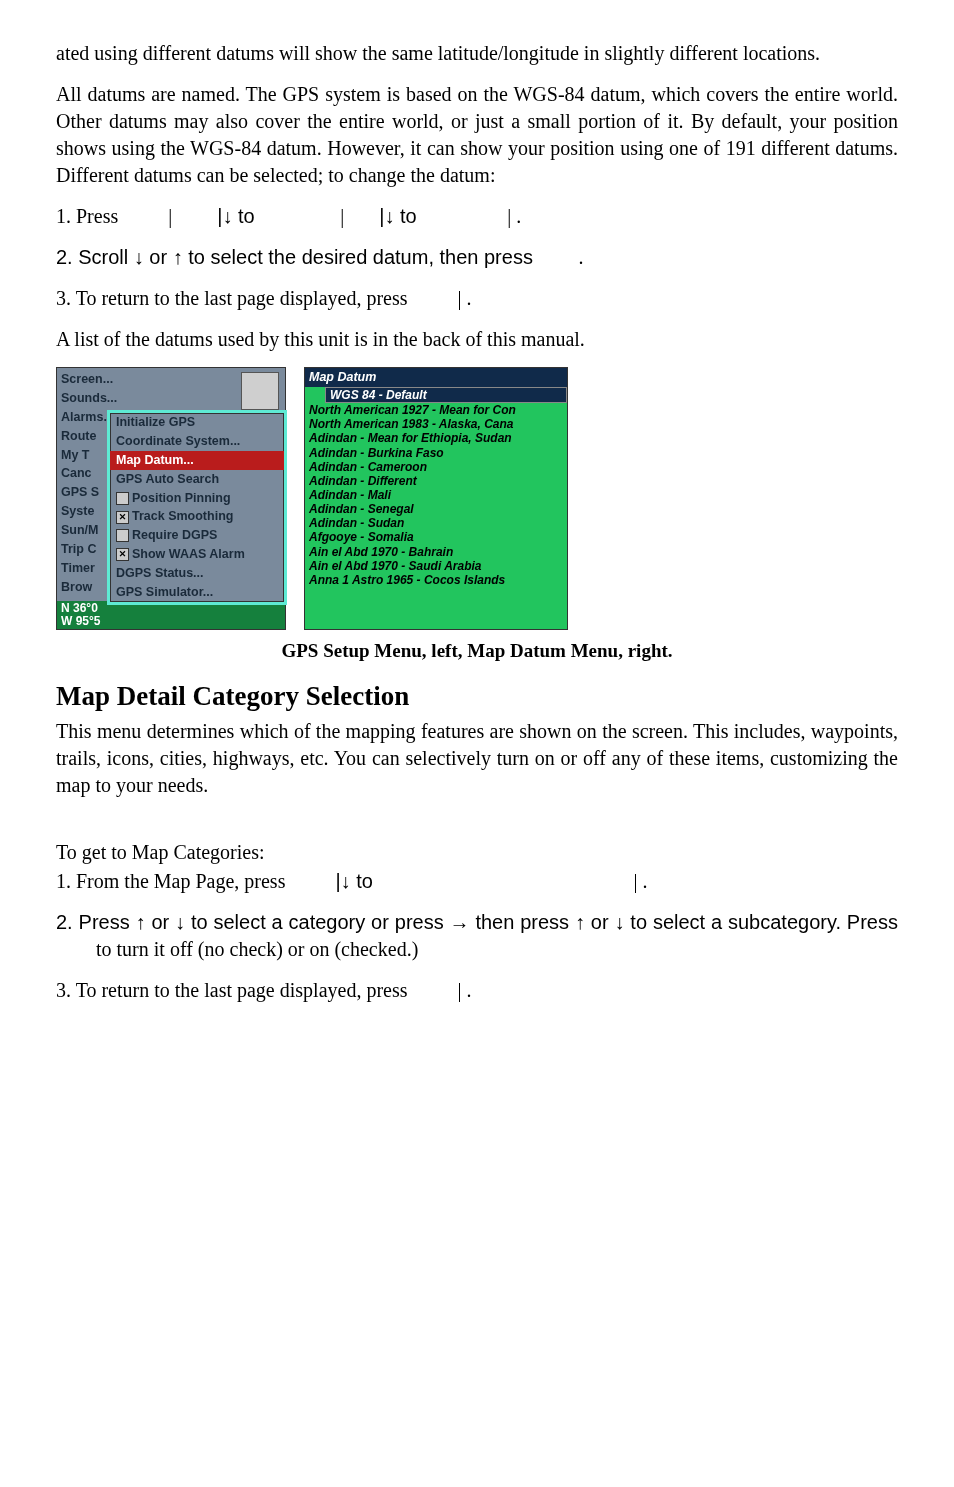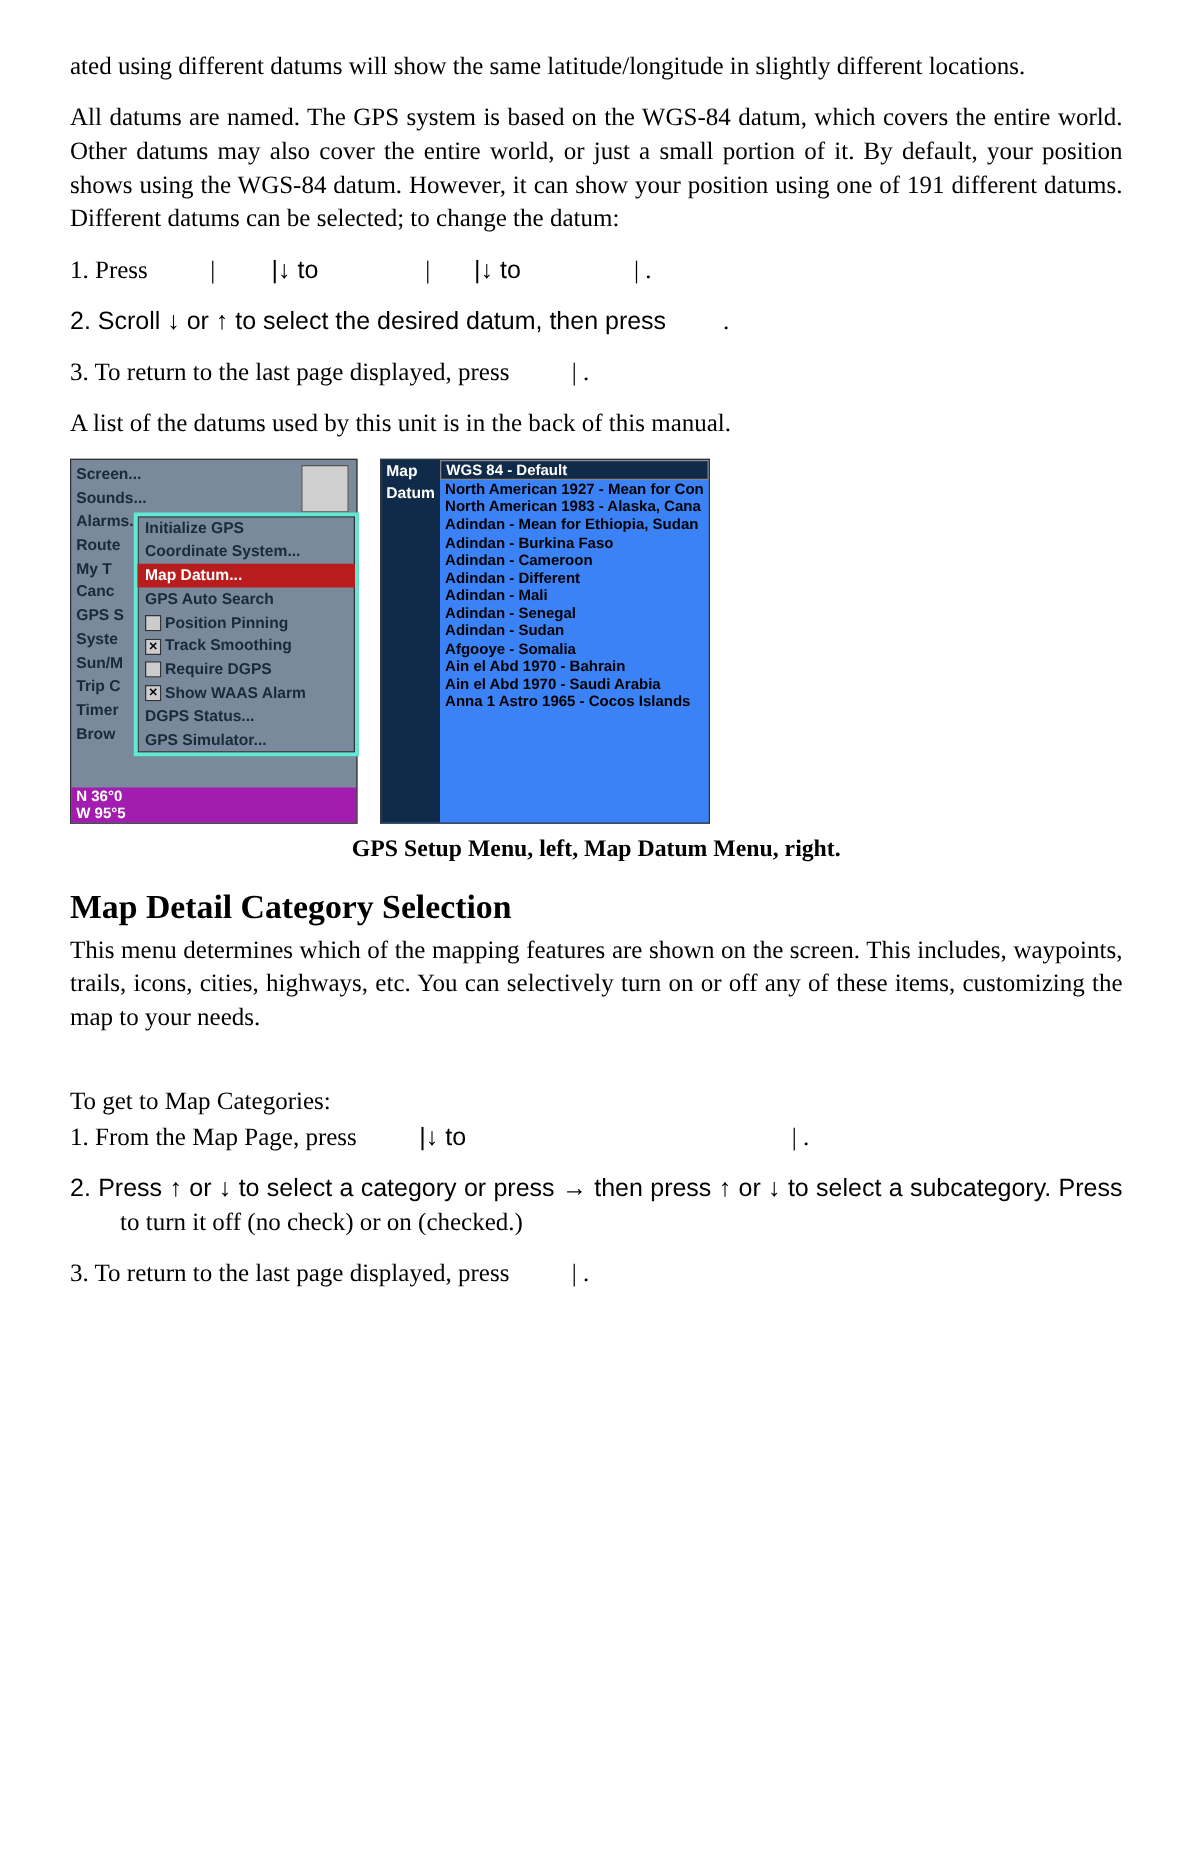--- a/index.html
+++ b/index.html
@@ -78,35 +78,35 @@
     border: 1px solid #333;
     background: #ccc;
     margin-right: 3px;
     vertical-align: middle;
     font-size: 9px;
     line-height: 10px;
     text-align: center;
     color: #000;
   }
   .status-bar {
-    background: #a21caf;
+    background: #15803d;
     color: #fff;
     font-size: 12px;
     padding: 1px 4px;
     line-height: 1.1;
-    margin-top: 29px;
   }
   
   .right-shot {
     width: 262px;
     border: 1px solid #333;
-    background: #3b82f6;
+    background: #22c55e;
     color: #000;
     display: flex;
-    flex-direction: row;
+    flex-direction: column;
+    font-style: italic;
   }
   .title-bar {
     background: #102a4a;
     color: #fff;
     padding: 1px 4px;
   }
   .datum-list {
     flex: 1;
     padding: 0;
   }
@@ -115,20 +115,21 @@
     font-size: 12px;
     line-height: 1.18;
     white-space: nowrap;
     overflow: hidden;
   }
   .datum-item.sel {
     background: #102a4a;
     color: #fff;
     border: 1px solid #888;
     padding-right: 2px;
+    margin-left: 20px;
   }
   .map-icon {
     position: absolute;
     top: 4px;
     right: 6px;
     width: 36px;
     height: 36px;
     background: #cfcfcf;
     border: 1px solid #555;
     font-size: 8px;

